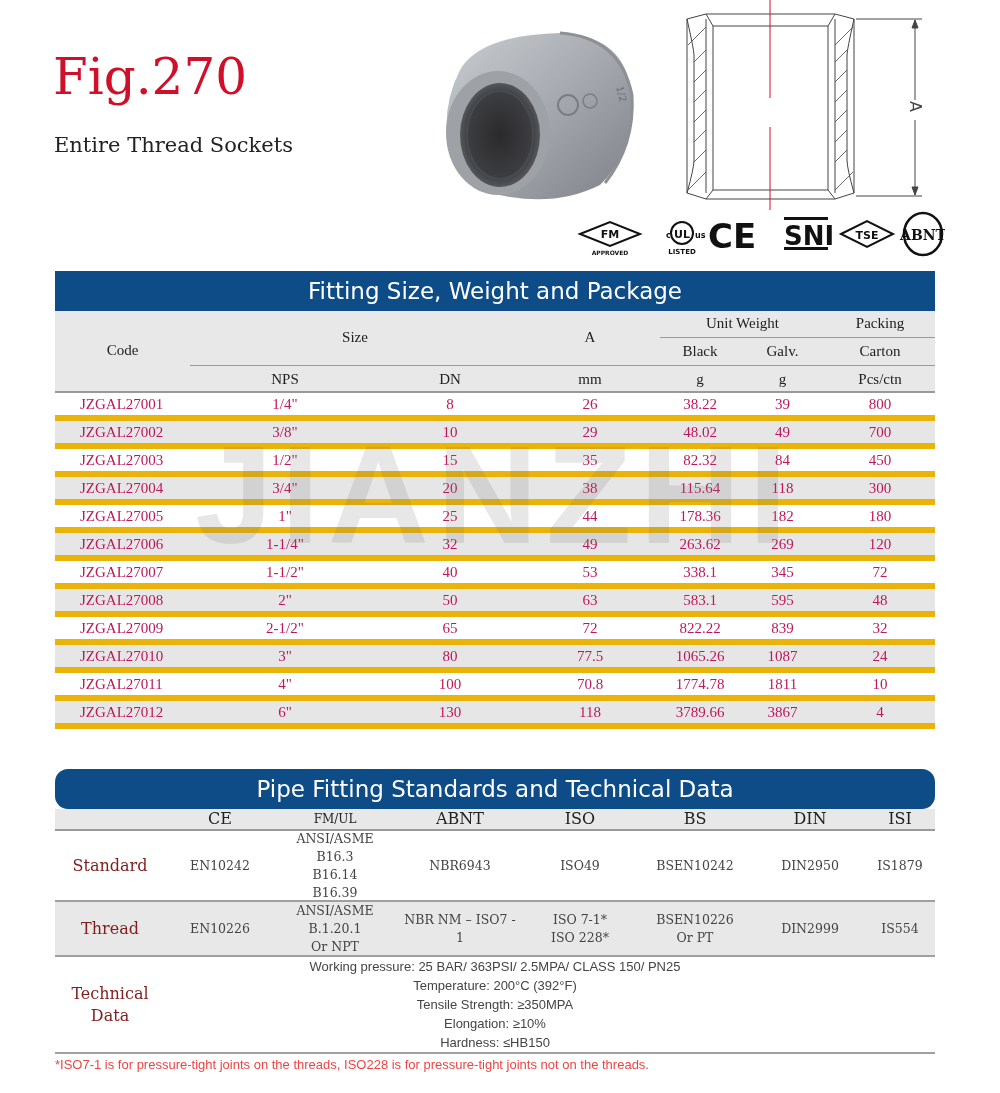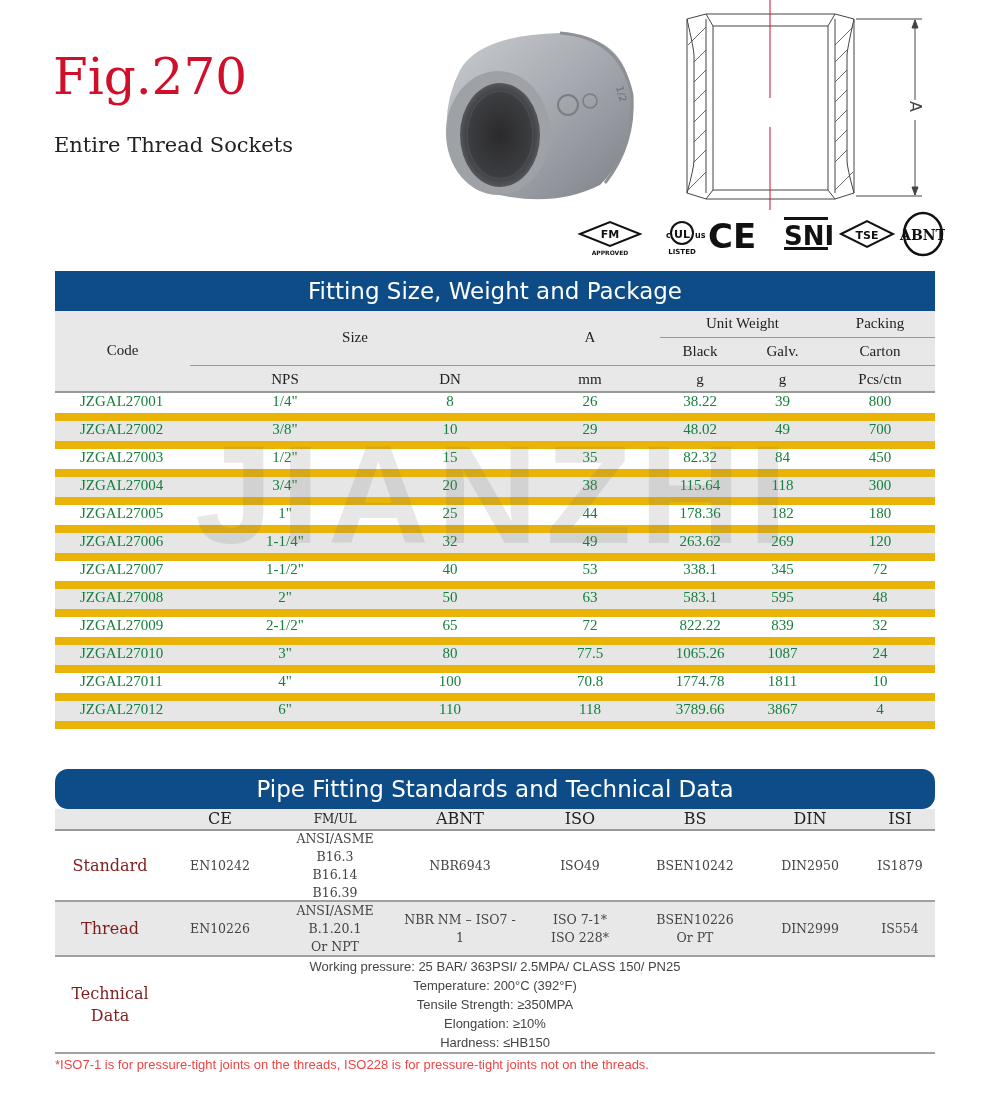--- a/index.html
+++ b/index.html
@@ -28,21 +28,21 @@
     display: flex; align-items: center; justify-content: center;
   }
   .bar1 { top: 271px; }
   .bar2 { top: 769px; border-radius: 13px; }
 
   
   .t1 { position: absolute; left: 55px; top: 311px; width: 880px; }
   .t1-head { position: relative; height: 82px; background: #e8e8e8; border-bottom: 2px solid #9a9a9a; }
   .t1-head .h { position: absolute; font-size: 15px; color: #222; text-align: center; }
   .t1-head .hl { position: absolute; height: 1px; background: #9a9a9a; }
-  .t1-body .row { display: flex; height: 28px; align-items: flex-start; border-bottom: 8px solid #eab308; font-size: 15px; color: #15803d; }
+  .t1-body .row { display: flex; height: 28px; align-items: center; border-bottom: 6px solid #eab308; font-size: 15px; color: #be185d; }
   .t1-body .row:nth-child(even) { background: #e6e6e6; }
   .t1-body .row > div { text-align: center; }
   .c-code { width: 135px; text-align: left !important; padding-left: 25px; }
   .c-nps  { width: 190px; }
   .c-dn   { width: 140px; }
   .c-a    { width: 140px; }
   .c-blk  { width: 80px; }
   .c-gal  { width: 85px; }
   .c-pack { width: 110px; }
 
@@ -294,21 +294,21 @@
       <div class="c-nps">4"</div>
       <div class="c-dn">100</div>
       <div class="c-a">70.8</div>
       <div class="c-blk">1774.78</div>
       <div class="c-gal">1811</div>
       <div class="c-pack">10</div>
     </div>
     <div class="row">
       <div class="c-code">JZGAL27012</div>
       <div class="c-nps">6"</div>
-      <div class="c-dn">110</div>
+      <div class="c-dn">130</div>
       <div class="c-a">118</div>
       <div class="c-blk">3789.66</div>
       <div class="c-gal">3867</div>
       <div class="c-pack">4</div>
     </div>
   </div>
 </div>
 
 <div class="watermark">JIANZHI</div>
 

